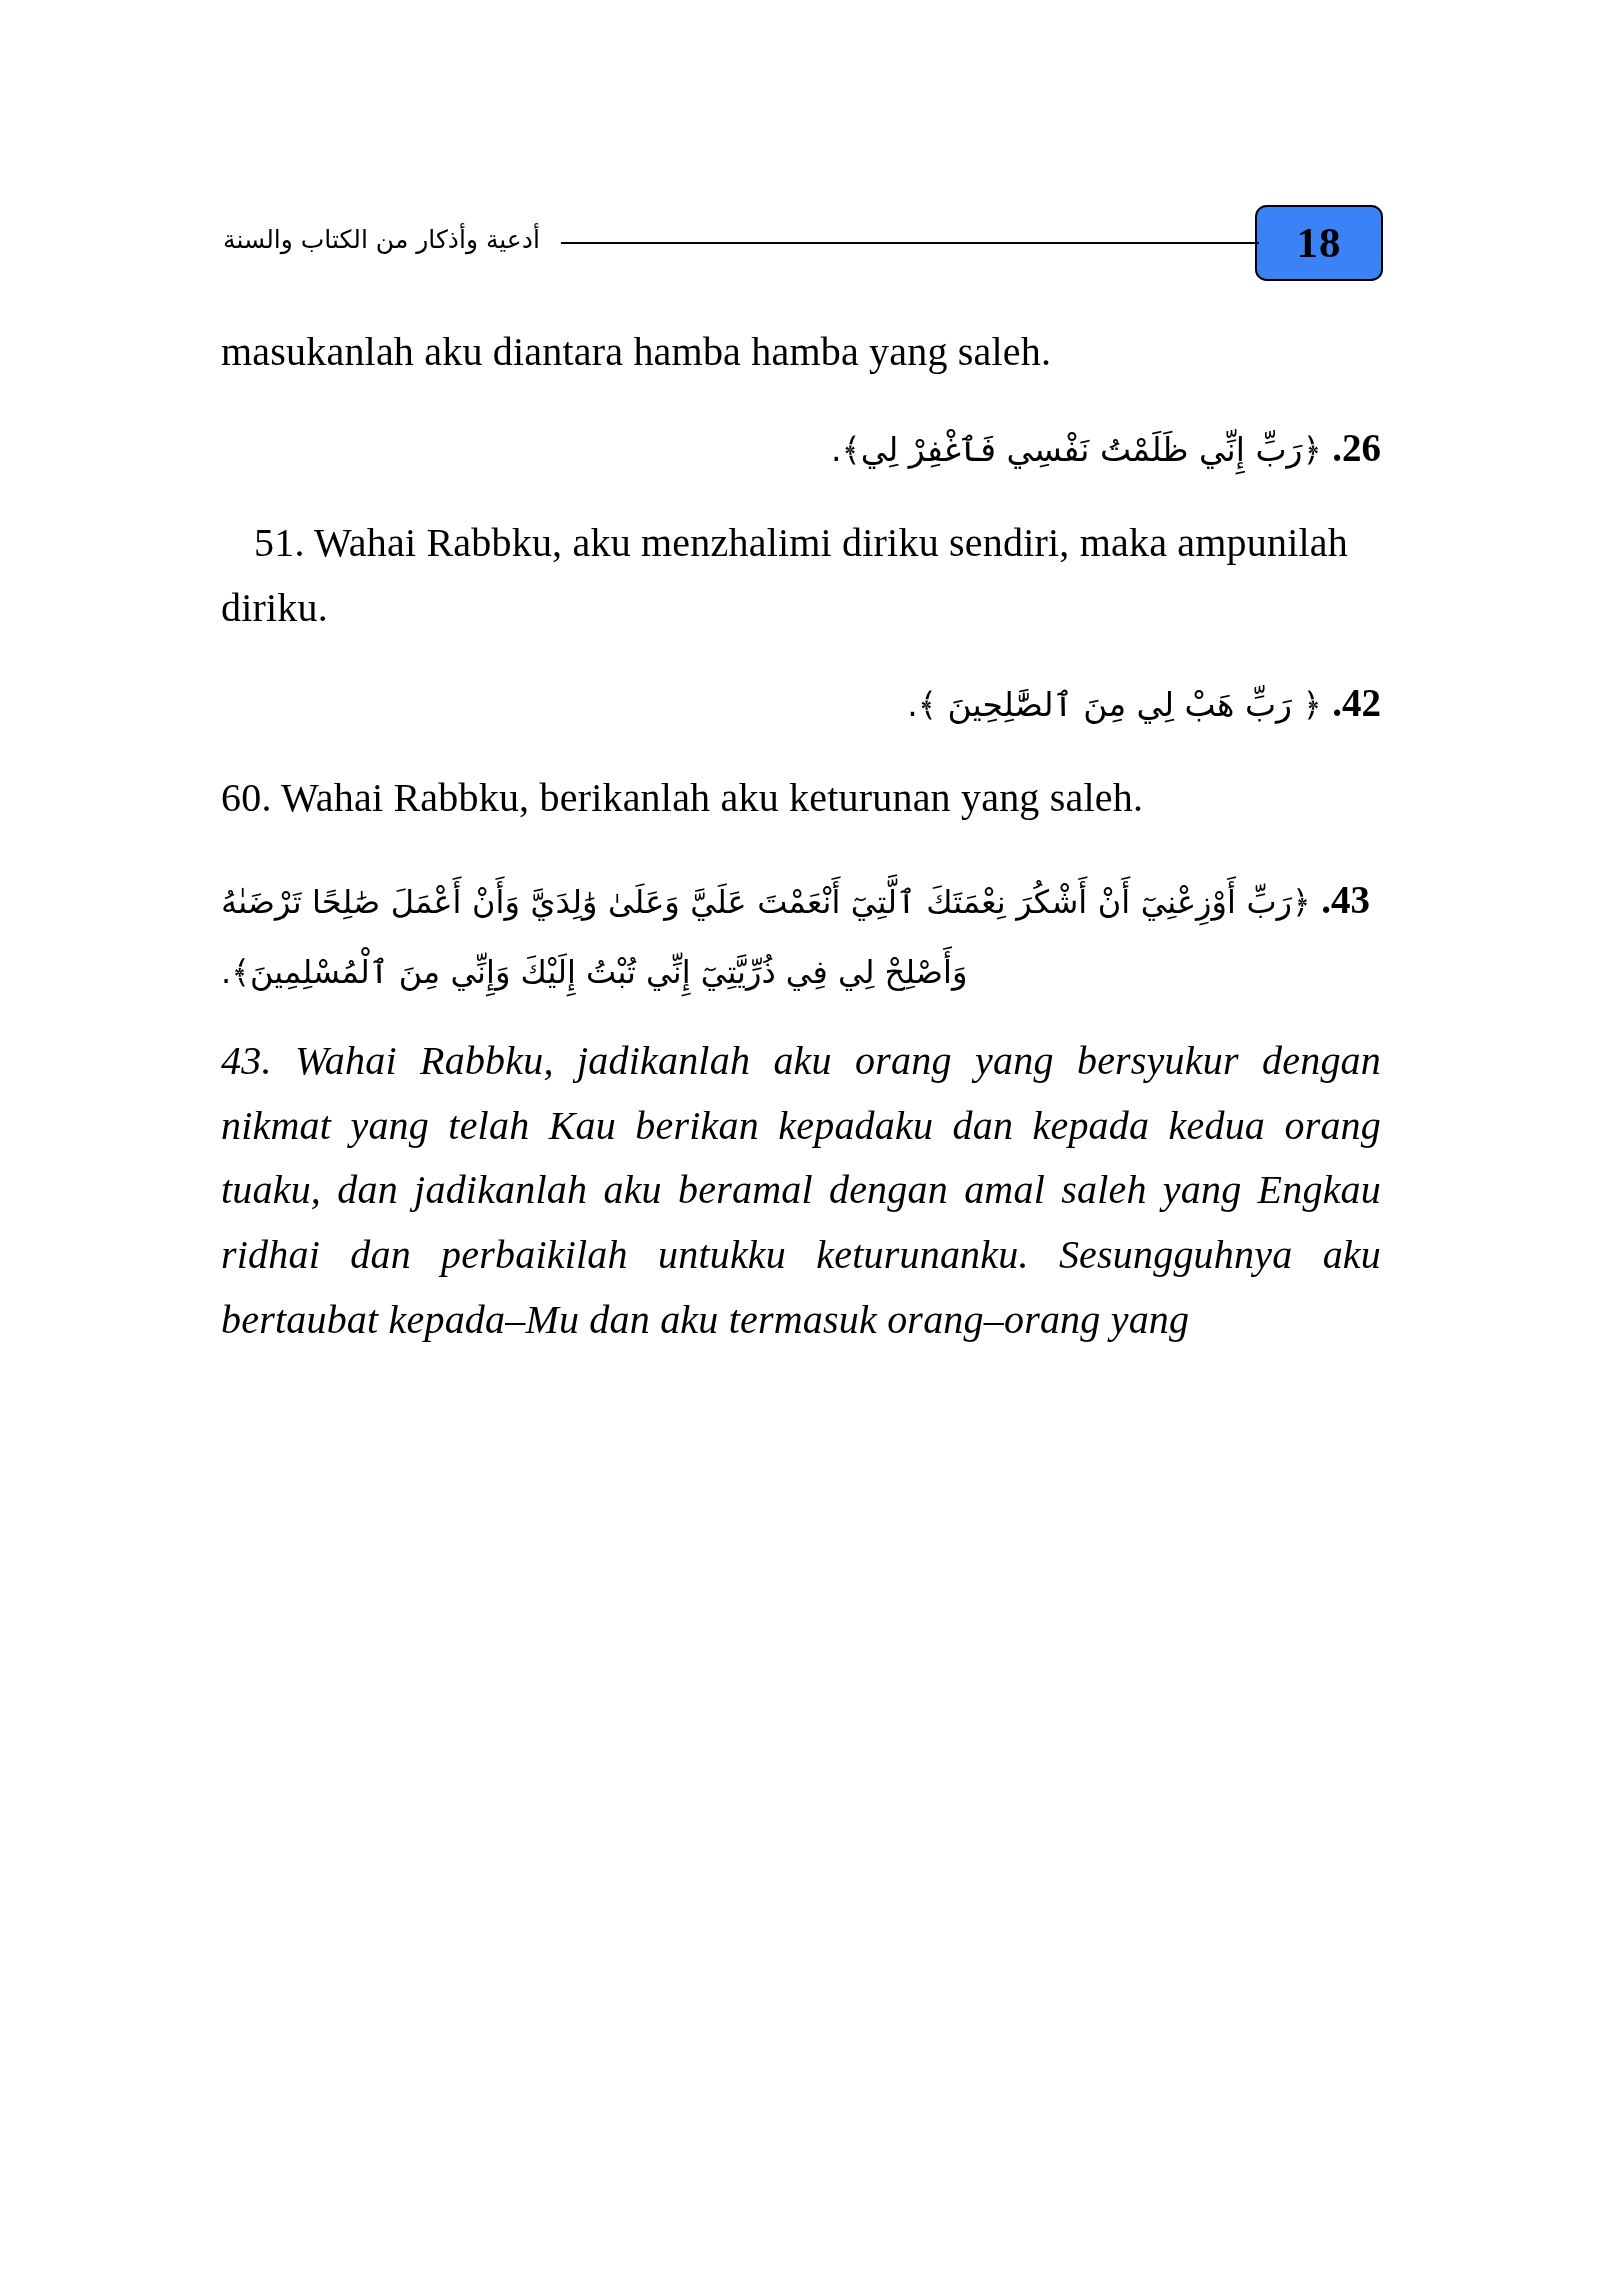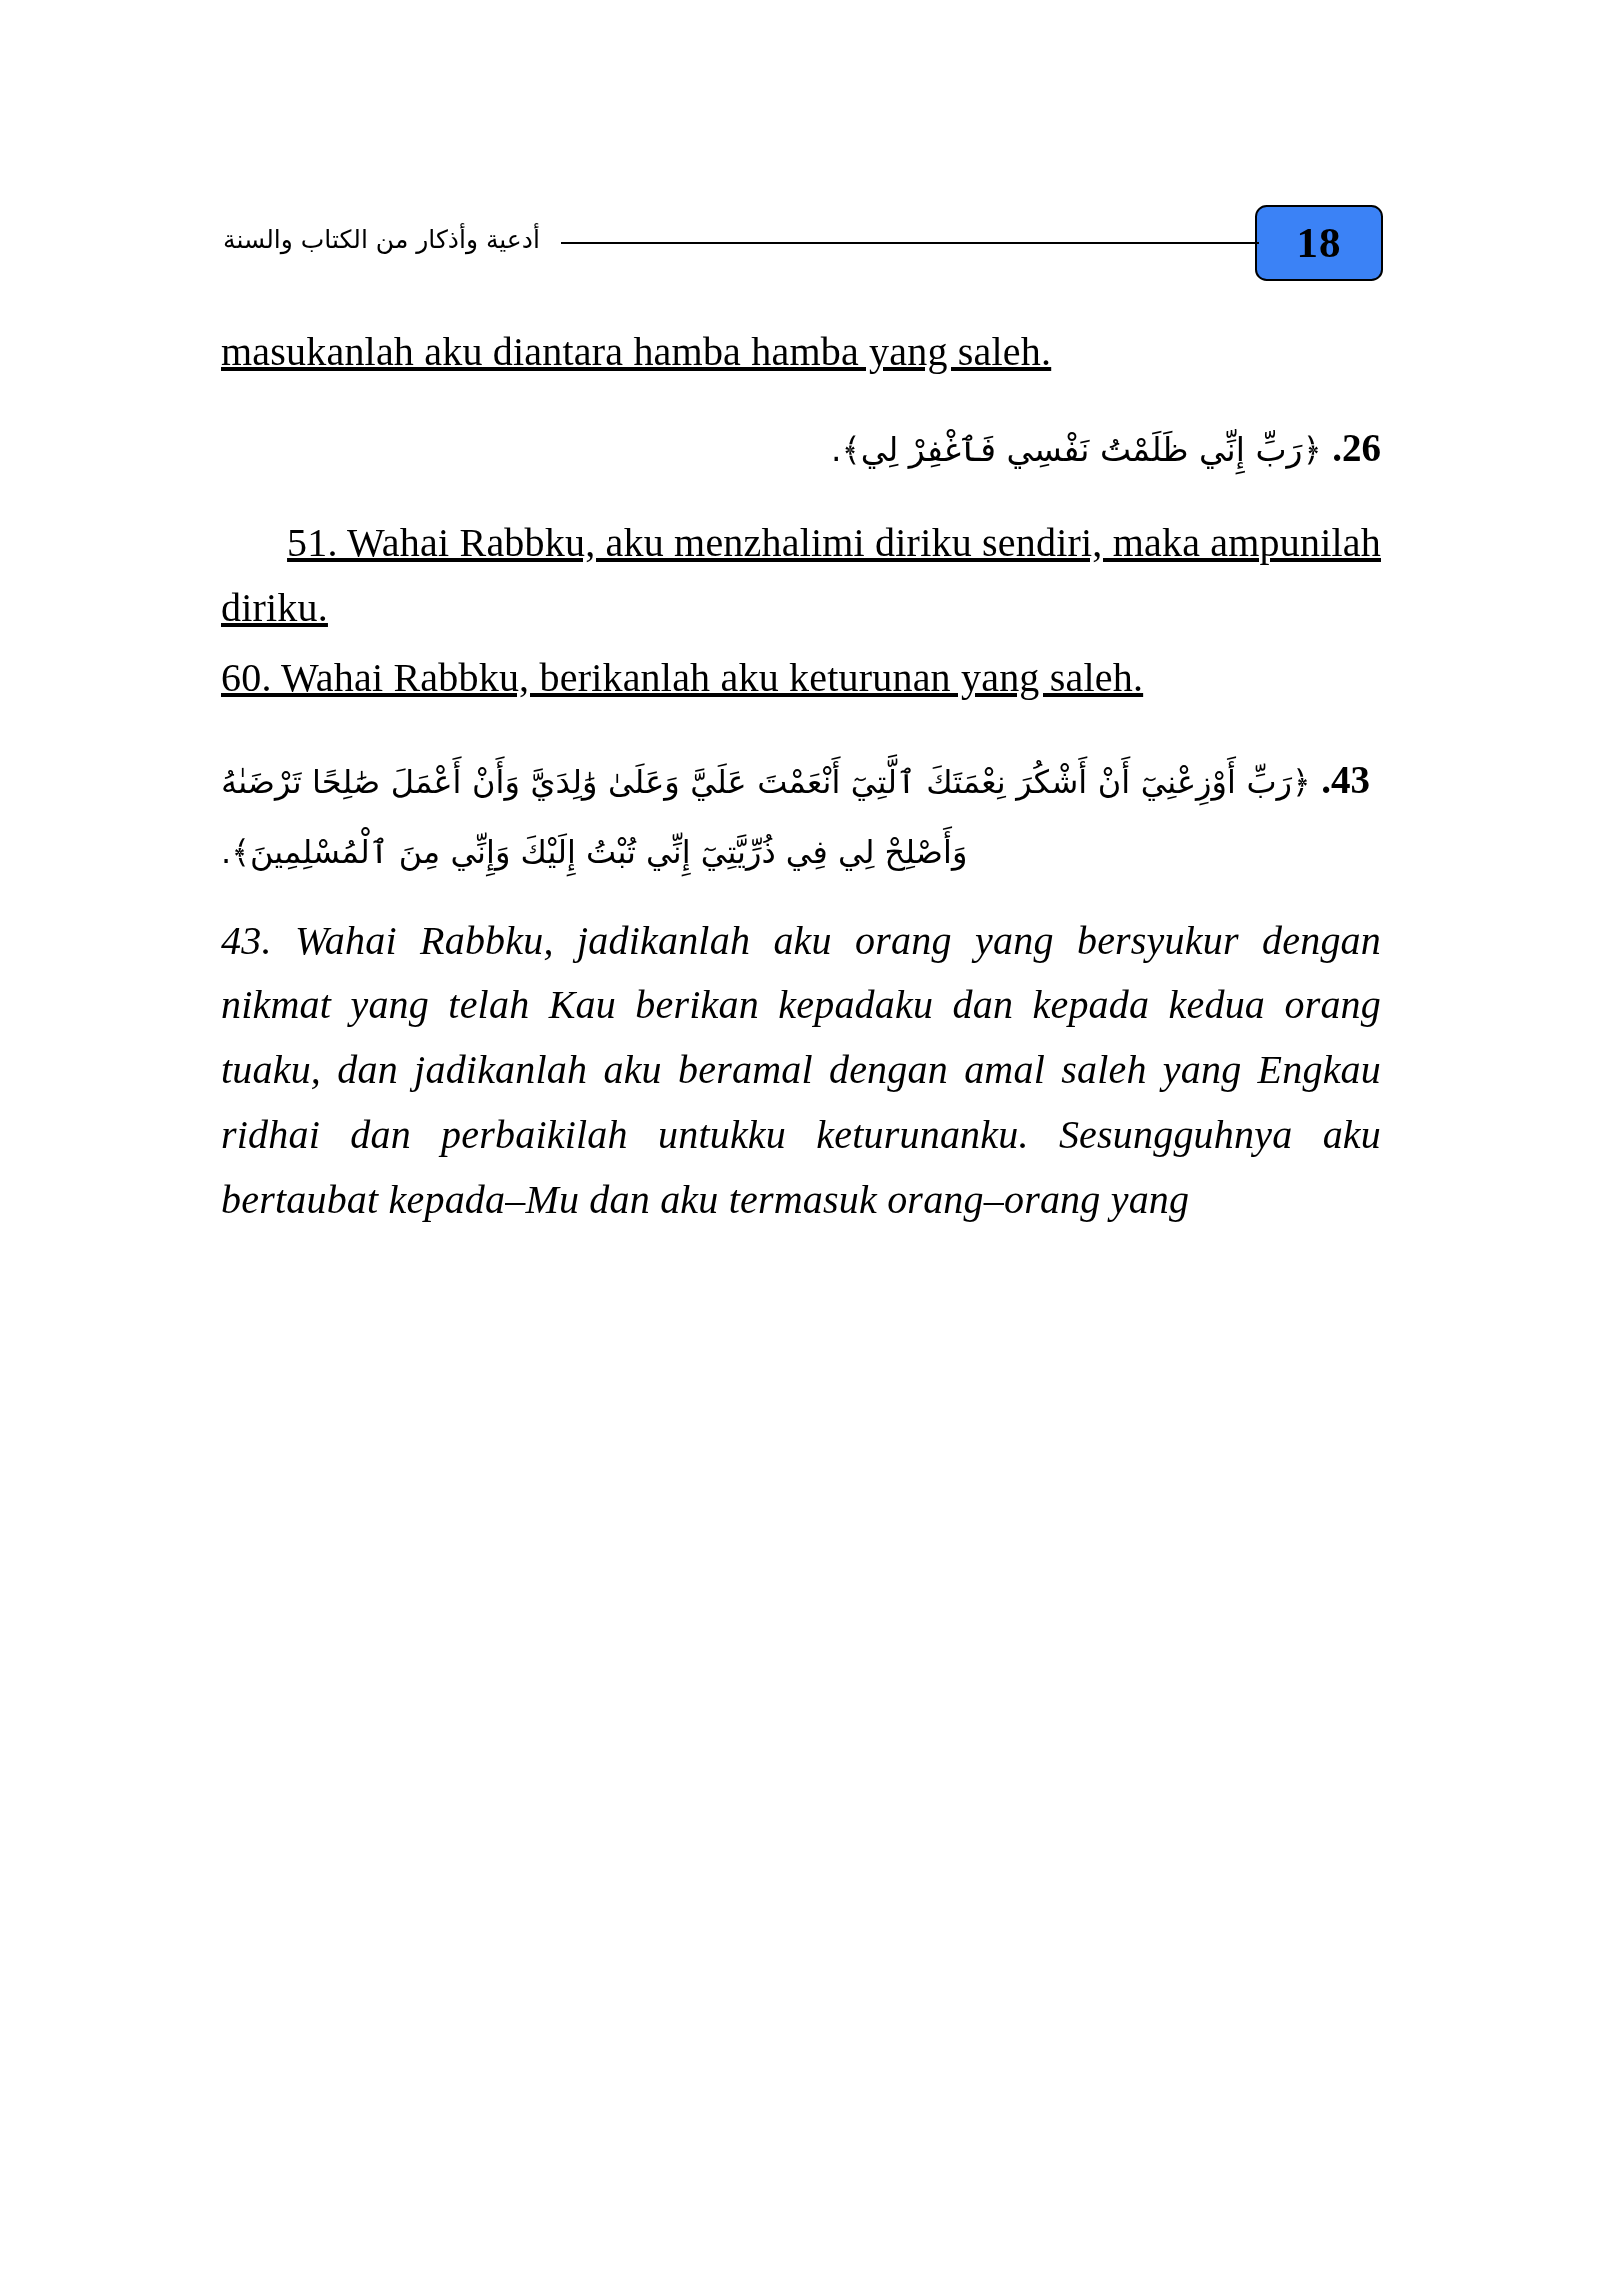--- a/index.html
+++ b/index.html
@@ -82,23 +82,22 @@
     text-align-last: left;
     margin: 0 0 5.8px 0;
     letter-spacing: 0.2px;
   }
   .latin.justified {
     text-align: justify;
     text-align-last: left;
     font-style: italic;
   }
   .latin.plain {
-    text-align: right;
+    text-align: center;
     text-align-last: left;
-    text-decoration: underline;
   }
 
   .ayah-line {
     direction: rtl;
     text-align: right;
     font-family: "DejaVu Sans", sans-serif;
     font-size: 33px;
     line-height: 1.95;
     margin: 25px 0 25px 0;
     unicode-bidi: plaintext;
@@ -139,20 +138,24 @@
 
     <p class="latin plain">masukanlah aku diantara hamba hamba yang saleh.</p>
 
     <div class="ayah-line">
       <span class="num">26.</span>
       <span>﴿رَبِّ إِنِّي ظَلَمْتُ نَفْسِي فَٱغْفِرْ لِي﴾.</span>
     </div>
 
     <p class="latin plain">51. Wahai Rabbku, aku menzhalimi diriku sendiri, maka ampunilah diriku.</p>
 
+    <div class="ayah-line">
+      <span class="num">42.</span>
+      <span>﴿ رَبِّ هَبْ لِي مِنَ ٱلصَّٰلِحِينَ ﴾.</span>
+    </div>
 
     <p class="latin plain">60. Wahai Rabbku, berikanlah aku keturunan yang saleh.</p>
 
     <div class="ayah-long">
       <span class="num">43.</span>
       <span>﴿رَبِّ أَوْزِعْنِيٓ أَنْ أَشْكُرَ نِعْمَتَكَ ٱلَّتِيٓ أَنْعَمْتَ عَلَيَّ وَعَلَىٰ وَٰلِدَيَّ وَأَنْ أَعْمَلَ صَٰلِحًا تَرْضَىٰهُ وَأَصْلِحْ لِي فِي ذُرِّيَّتِيٓ إِنِّي تُبْتُ إِلَيْكَ وَإِنِّي مِنَ ٱلْمُسْلِمِينَ﴾.</span>
     </div>
 
     <p class="latin justified">43. Wahai Rabbku, jadikanlah aku orang yang bersyukur dengan nikmat yang telah Kau berikan kepadaku dan kepada kedua orang tuaku, dan jadikanlah aku beramal dengan amal saleh yang Engkau ridhai dan perbaikilah untukku keturunanku. Sesungguhnya aku bertaubat kepada–Mu dan aku termasuk orang–orang yang</p>
 

